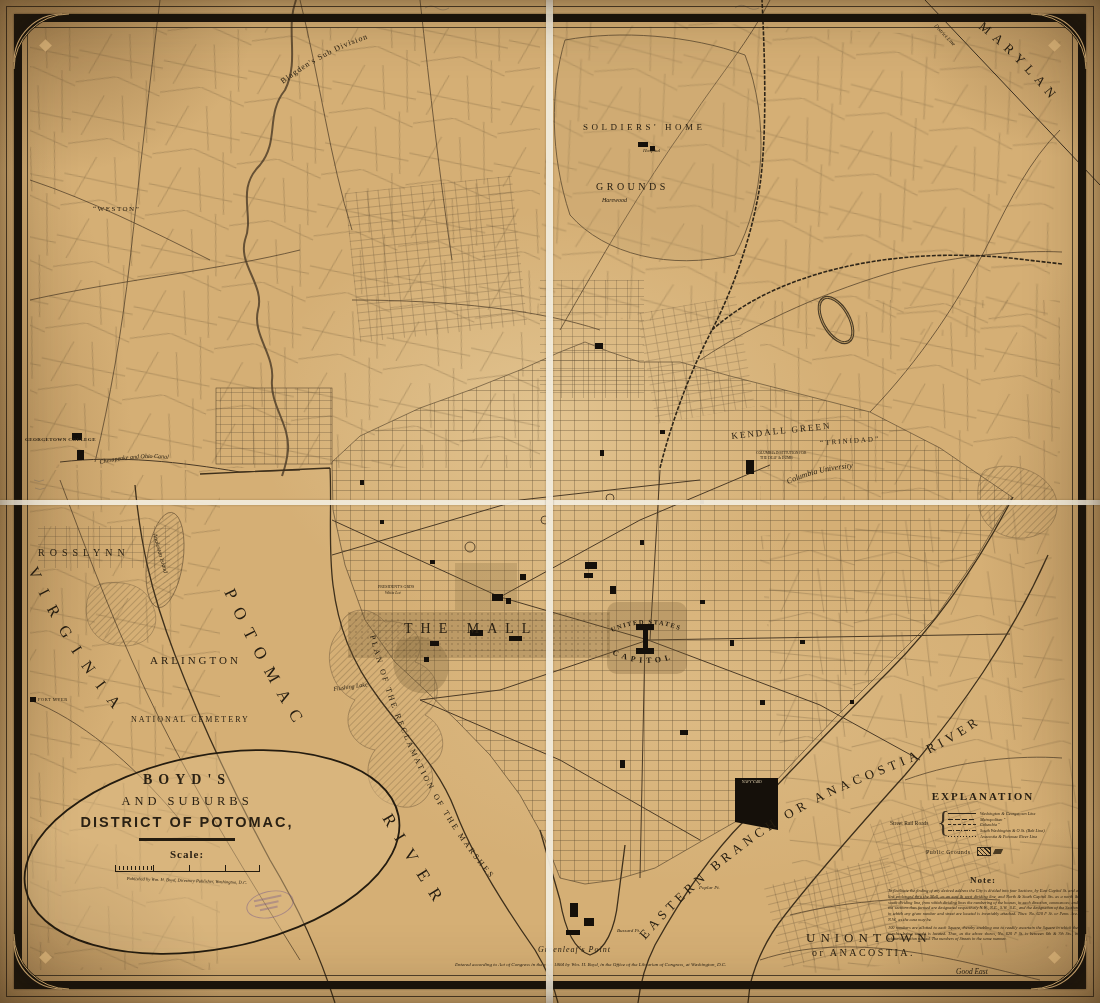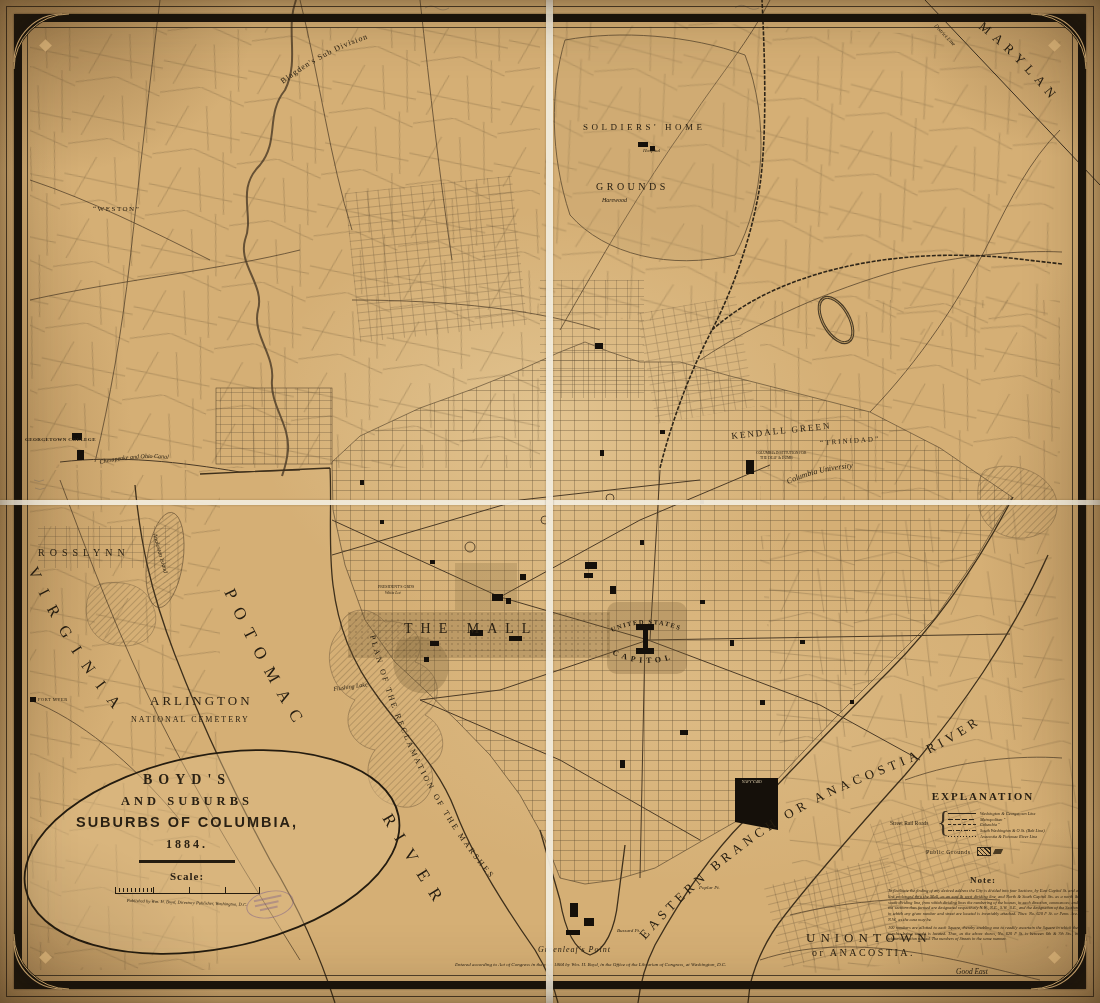--- a/index.html
+++ b/index.html
@@ -25,21 +25,21 @@
   .fold{position:absolute;background:#f2ebdc;opacity:.95;z-index:40;}
   #foldV{left:546px;top:0;width:7px;height:1003px;box-shadow:0 0 2px rgba(90,70,40,.5);}
   #foldH{left:0;top:500px;width:1100px;height:5px;box-shadow:0 0 2px rgba(90,70,40,.5);}
   #vignette{position:absolute;inset:0;z-index:50;pointer-events:none;
     box-shadow:inset 0 0 70px rgba(60,40,18,.45), inset 0 0 18px rgba(60,40,18,.35);}
   #cartouche{position:absolute;left:32px;top:772px;width:310px;text-align:center;z-index:20;}
   .c-boyds{font-size:14px;font-weight:bold;letter-spacing:6px;}
   .c-map{font-size:13px;font-style:italic;letter-spacing:2px;margin-top:5px;}
   .c-city{font-size:21px;font-weight:bold;letter-spacing:2px;margin-top:5px;color:#c9a568;
     -webkit-text-stroke:1.1px #332817;text-shadow:1.5px 1.5px 0 rgba(51,40,23,.35);}
-  .c-sub{font-size:12.5px;letter-spacing:4px;margin-top:6px;font-weight:bold;}
+  .c-sub{font-size:12.5px;letter-spacing:4px;margin-top:6px;font-weight:normal;}
   .c-dist{font-size:14.5px;letter-spacing:2px;margin-top:5px;font-weight:bold;font-family:"Liberation Sans",sans-serif;}
   .c-year{font-size:12px;letter-spacing:3px;margin-top:7px;font-weight:bold;}
   .c-rule{width:96px;height:3px;background:#241c10;margin:8px auto 0;}
   .c-scale{font-size:11px;font-weight:bold;letter-spacing:1px;margin-top:7px;}
   .c-bar{position:relative;width:145px;height:6px;margin:5px auto 0;border-bottom:1px solid #241c10;}
   .c-bar .seg{position:absolute;left:0;bottom:1px;width:38px;height:4px;
     background:repeating-linear-gradient(90deg,#241c10 0 1px,transparent 1px 4px);}
   .c-bar .tk{position:absolute;bottom:0;width:1px;height:6px;background:#241c10;}
   .c-pub{font-size:4.5px;font-style:italic;margin-top:6px;transform:rotate(2deg);}
   #legend{position:absolute;left:888px;top:790px;width:190px;z-index:20;}
@@ -260,21 +260,21 @@
       <text font-size="8" font-style="italic"><textPath href="#cuPath">Columbia University</textPath></text>
       <text font-size="8" letter-spacing="1"><textPath href="#blagPath">Blagden's Sub Division</textPath></text>
       <text font-size="6" font-style="italic"><textPath href="#canalPath">Chesapeake and Ohio Canal</textPath></text>
       <text font-size="6" font-style="italic"><textPath href="#analoPath">Analostan Island</textPath></text>
       <text font-size="5.5" font-style="italic"><textPath href="#dlPath">District Line</textPath></text>
     </g>
   </svg>
 
   <div style="z-index:20;position:absolute;inset:0;">
     <div class="lbl" style="left:38px;top:548px;font-size:10px;letter-spacing:5px;">ROSSLYNN</div>
-    <div class="lbl" style="left:150px;top:694px;font-size:13px;letter-spacing:3px;">ARLINGTON</div>
+    <div class="lbl" style="left:150px;top:655px;font-size:11px;letter-spacing:3px;">ARLINGTON</div>
     <div class="lbl" style="left:131px;top:716px;font-size:8px;letter-spacing:2px;">NATIONAL CEMETERY</div>
     <div class="lbl" style="left:38px;top:698px;font-size:4.5px;letter-spacing:.5px;">FORT MYER</div>
     <div class="lbl" style="left:25px;top:437px;font-size:5px;font-weight:bold;letter-spacing:.4px;">GEORGETOWN COLLEGE</div>
     <div class="lbl" style="left:93px;top:206px;font-size:7px;letter-spacing:1.5px;">“WESTON”</div>
     <div class="lbl" style="left:583px;top:123px;font-size:9px;letter-spacing:3.5px;">SOLDIERS' HOME</div>
     <div class="lbl" style="left:596px;top:159px;font-size:10px;letter-spacing:3.5px;margin-top:23px;">GROUNDS</div>
     <div class="lbl it" style="left:602px;top:197px;font-size:6px;">Harewood</div>
     <div class="lbl it" style="left:643px;top:148px;font-size:5px;">Hospital</div>
     <div class="lbl" style="left:731px;top:432px;font-size:9px;letter-spacing:2px;transform:rotate(-6deg);">KENDALL GREEN</div>
     <div class="lbl" style="left:820px;top:440px;font-size:7px;letter-spacing:2px;transform:rotate(-4deg);">“TRINIDAD”</div>
@@ -290,22 +290,21 @@
     <div class="lbl it" style="left:699px;top:885px;font-size:5px;">Poplar Pt.</div>
     <div class="lbl" style="left:806px;top:931px;font-size:13px;letter-spacing:5px;">UNIONTOWN</div>
     <div class="lbl" style="left:812px;top:948px;font-size:10px;letter-spacing:2.5px;">or ANACOSTIA.</div>
     <div class="lbl it" style="left:956px;top:968px;font-size:7.5px;">Good East</div>
     <div class="lbl it" style="left:455px;top:962px;font-size:5px;">Entered according to Act of Congress in the year 1884 by Wm. H. Boyd, in the Office of the Librarian of Congress, at Washington, D.C.</div>
   </div>
 
   <div id="cartouche">
     <div class="c-boyds">BOYD'S</div>
     <div class="c-sub">AND SUBURBS</div>
-    <div class="c-dist">SUBURBS OF COLUMBIA,</div>
-    <div class="c-year">1884.</div>
+    <div class="c-dist">DISTRICT OF POTOMAC,</div>
     <div class="c-rule"></div>
     <div class="c-scale">Scale:</div>
     <div class="c-bar">
       <div class="seg"></div>
       <div class="tk" style="left:0;"></div>
         <div class="tk" style="left:38px;"></div>
       <div class="tk" style="left:74px;"></div>
         <div class="tk" style="left:110px;"></div>
         <div class="tk" style="left:144px;"></div>
     </div>

